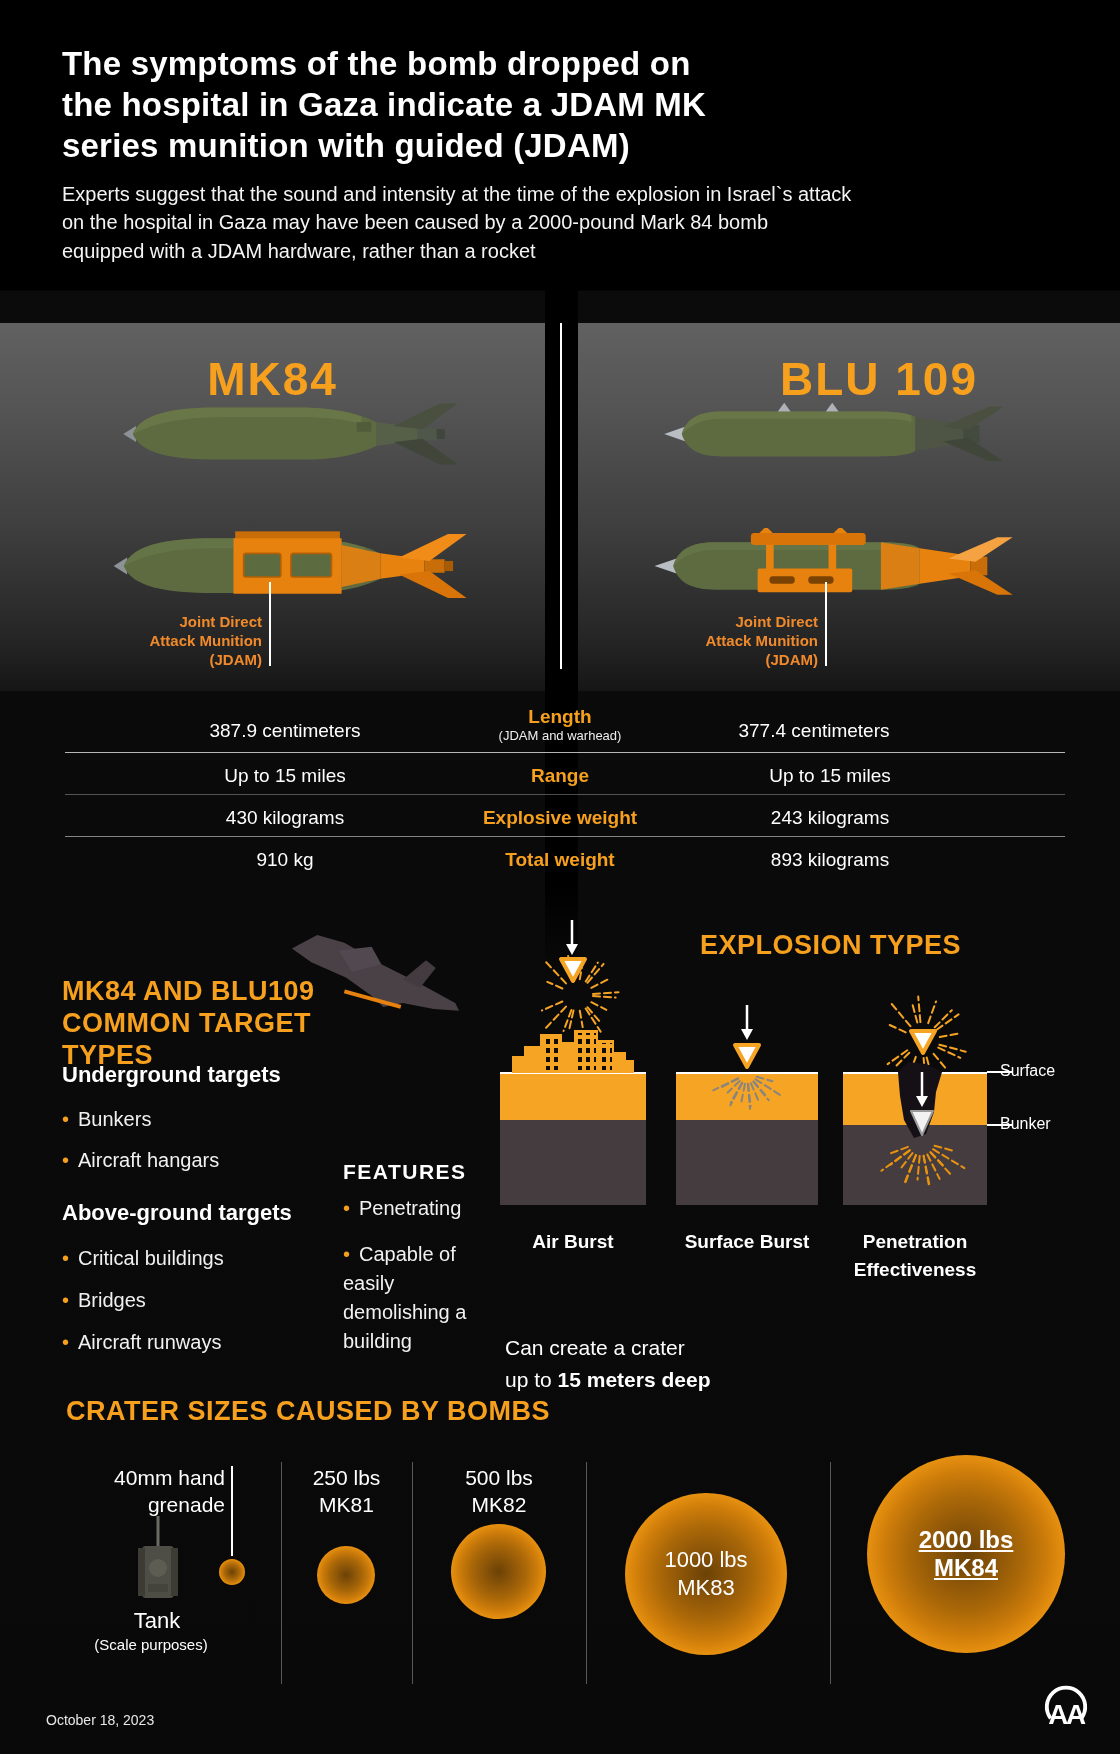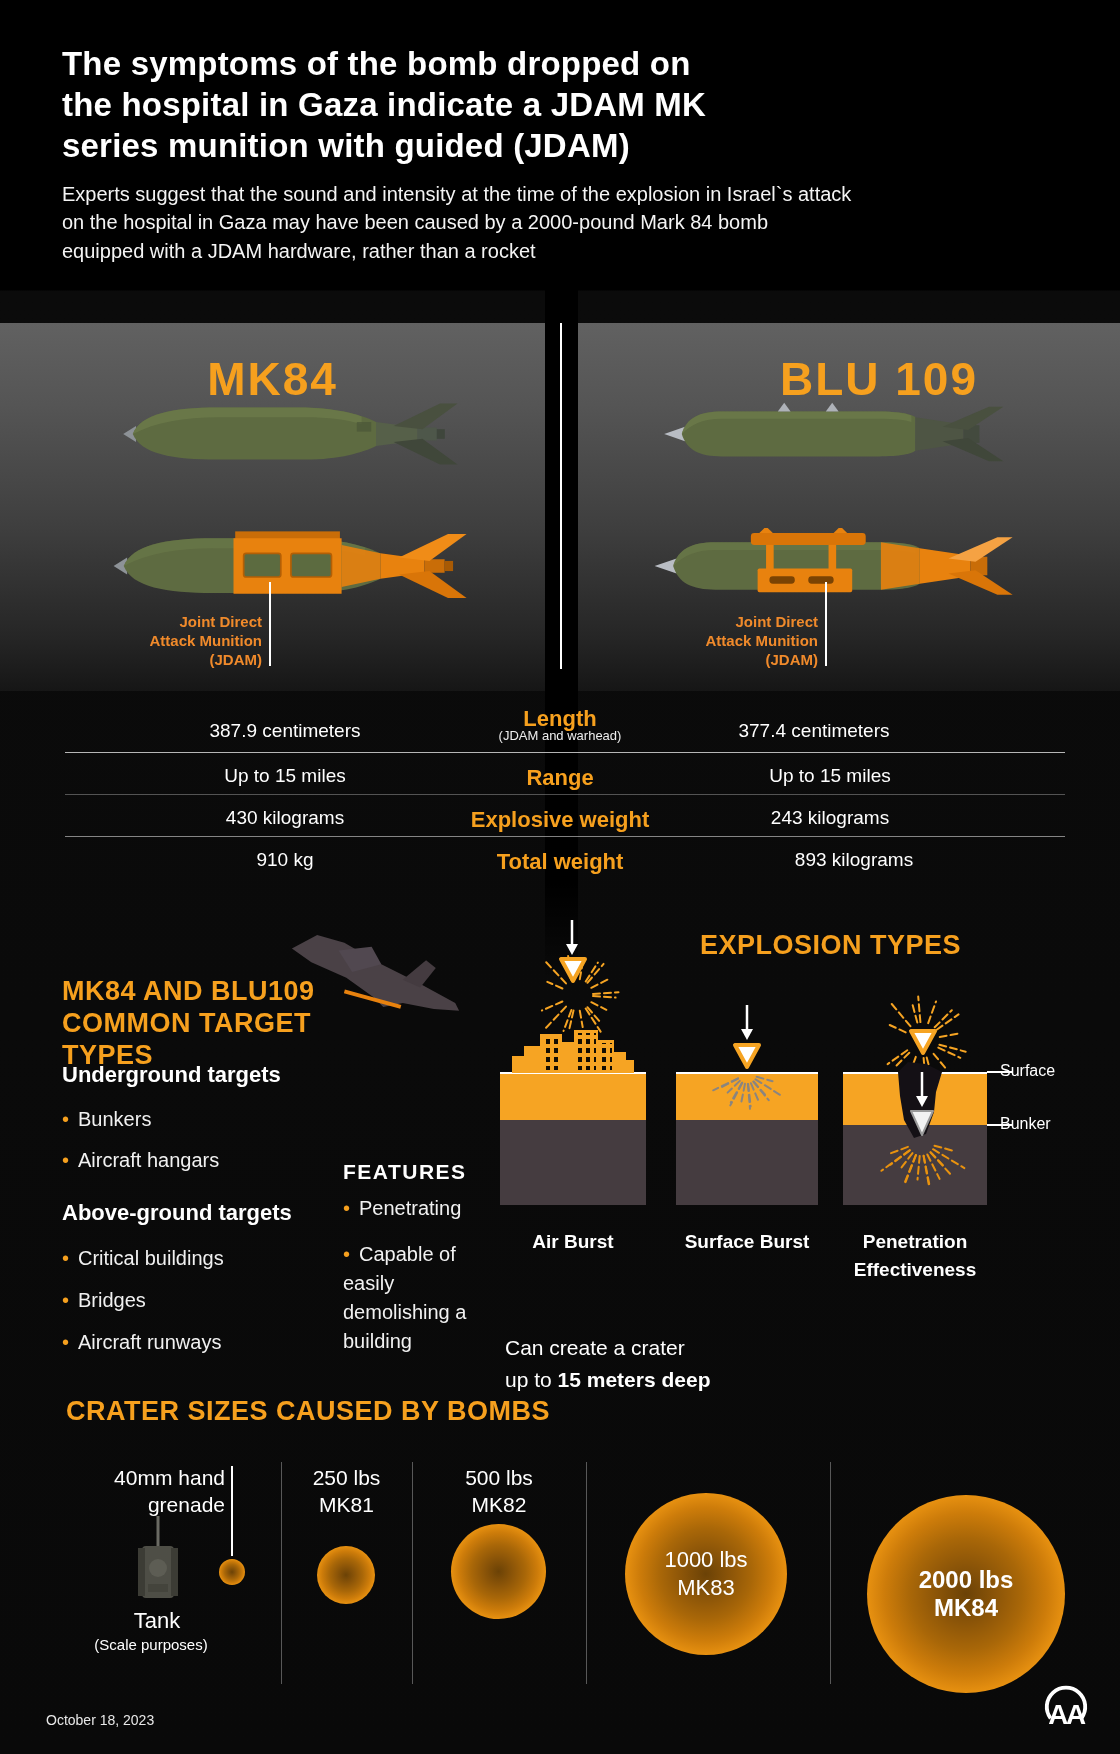--- a/index.html
+++ b/index.html
@@ -8,21 +8,21 @@
     font-family:"Liberation Sans",sans-serif;color:#fff;}
   .abs{position:absolute;}
   .title{font-size:33px;font-weight:700;line-height:1.24;letter-spacing:.2px;}
   .subtitle{font-size:20px;font-weight:400;line-height:1.42;color:#f4f4f4;}
   .panel{background:linear-gradient(180deg,#616161 0%,#555 22%,#3f3f3f 55%,#262626 85%,#161616 100%);}
   .bombTitle{font-size:46px;font-weight:700;letter-spacing:2px;text-align:center;color:#F6A01E;}
   .stripe{background:linear-gradient(180deg,#000 0%,#000 86%,rgba(0,0,0,0) 100%);}
   .vline{background:#fff;}
   .jdamLabel{font-size:15px;font-weight:700;color:#F08A2B;line-height:19px;text-align:right;}
   .cellL,.cellR{font-size:19px;color:#fff;text-align:center;}
-  .cellC{font-size:22px;font-weight:700;color:#F6A01E;text-align:center;}
+  .cellC{font-size:19px;font-weight:700;color:#F6A01E;text-align:center;}
   .cellSub{font-size:13px;color:#eee;text-align:center;font-weight:400;}
   .sep{height:1px;}
   .secHead{font-size:27px;font-weight:700;letter-spacing:.5px;line-height:1.18;color:#F6A01E;}
   .groupHead{font-size:22px;font-weight:700;color:#fff;}
   .bullet{font-size:20px;color:#f1f1f1;line-height:29px;}
   .bullet .dot{color:#F6A01E;margin-right:9px;}
   .featHead{font-size:21px;font-weight:700;letter-spacing:1.5px;color:#fff;}
   .diagLabel{font-size:19px;font-weight:700;text-align:center;line-height:1.45;color:#fff;}
   .groundTop{background:#F6A423;border-top:2px solid #fff;box-sizing:border-box;}
   .groundBottom{background:#453c40;}
@@ -136,21 +136,21 @@
   <div class="abs cellR" style="left:630px;top:765px;width:400px;">Up to 15 miles</div>
   <div class="abs sep" style="left:65px;top:794px;width:1000px;background:rgba(255,255,255,.3);"></div>
 
   <div class="abs cellL" style="left:85px;top:807px;width:400px;">430 kilograms</div>
   <div class="abs cellC" style="left:430px;top:807px;width:260px;">Explosive weight</div>
   <div class="abs cellR" style="left:630px;top:807px;width:400px;">243 kilograms</div>
   <div class="abs sep" style="left:65px;top:836px;width:1000px;background:rgba(255,255,255,.5);"></div>
 
   <div class="abs cellL" style="left:85px;top:849px;width:400px;">910 kg</div>
   <div class="abs cellC" style="left:430px;top:849px;width:260px;">Total weight</div>
-  <div class="abs cellR" style="left:654px;top:849px;width:400px;">893 kilograms</div>
+  <div class="abs cellR" style="left:630px;top:849px;width:400px;">893 kilograms</div>
 
   <svg class="abs" style="left:288px;top:920px;" width="175" height="100" viewBox="0 0 180 100">
     <path d="M4 28 L30 14 L58 22 L96 44 L132 62 L172 84 L176 92 L150 90 L118 84 L98 88 L88 78 L60 58 L24 42 Z" fill="#4a4146"></path>
     <path d="M118 60 L142 40 L152 48 L136 68 Z" fill="#443b40"></path>
     <path d="M52 30 L86 26 L96 44 L66 52 Z" fill="#514850"></path>
     <line x1="58" y1="72" x2="116" y2="88" stroke="#E8820E" stroke-width="4"></line>
   </svg>
   <div class="abs secHead" style="left:62px;top:970px;width:345px;margin-top:6px;">MK84 AND BLU109 COMMON TARGET TYPES</div>
 
   <div class="abs groupHead" style="left:62px;top:1062px;">Underground targets</div>
@@ -343,21 +343,21 @@
   </div>
   <div class="abs crater" style="left:451px;top:1524px;width:95px;height:95px;"></div>
 
   <div class="abs crater" style="left:625px;top:1493px;width:162px;height:162px;">
     <div class="craterIn">
       <div>1000 lbs</div>
       <div>MK83</div>
     </div>
   </div>
 
-  <div class="abs crater" style="left:867px;top:1495px;width:198px;height:198px;">
+  <div class="abs crater" style="left:867px;top:1455px;width:198px;height:198px;text-decoration:underline;">
     <div class="craterIn bold">
       <div>2000 lbs</div>
       <div>MK84</div>
     </div>
   </div>
 
   <div class="abs dateTxt" style="left:46px;top:1712px;">October 18, 2023</div>
   <svg class="abs" style="left:1042px;top:1676px;" width="48" height="52" viewBox="0 0 100 104">
     <path d="M18 86 A40 40 0 1 1 82 86" fill="none" stroke="#fff" stroke-width="8"></path>
     <text x="50" y="97" font-size="58" font-weight="bold" fill="#fff" text-anchor="middle" style="letter-spacing:-0.08em" font-family="Liberation Sans, sans-serif">AA</text>

